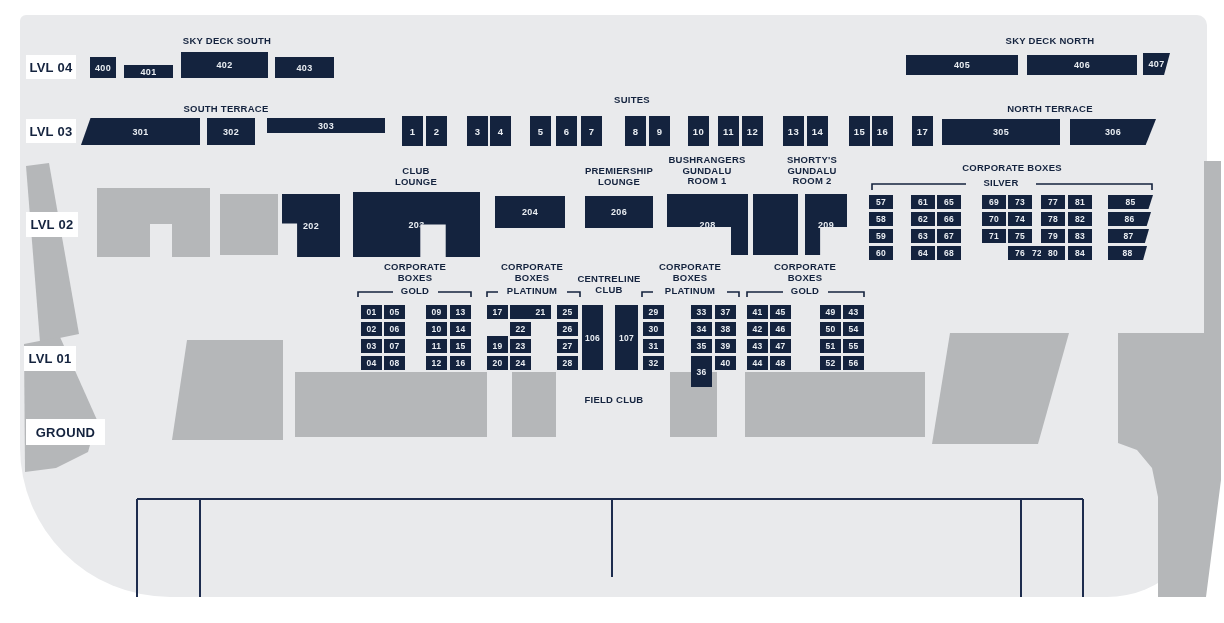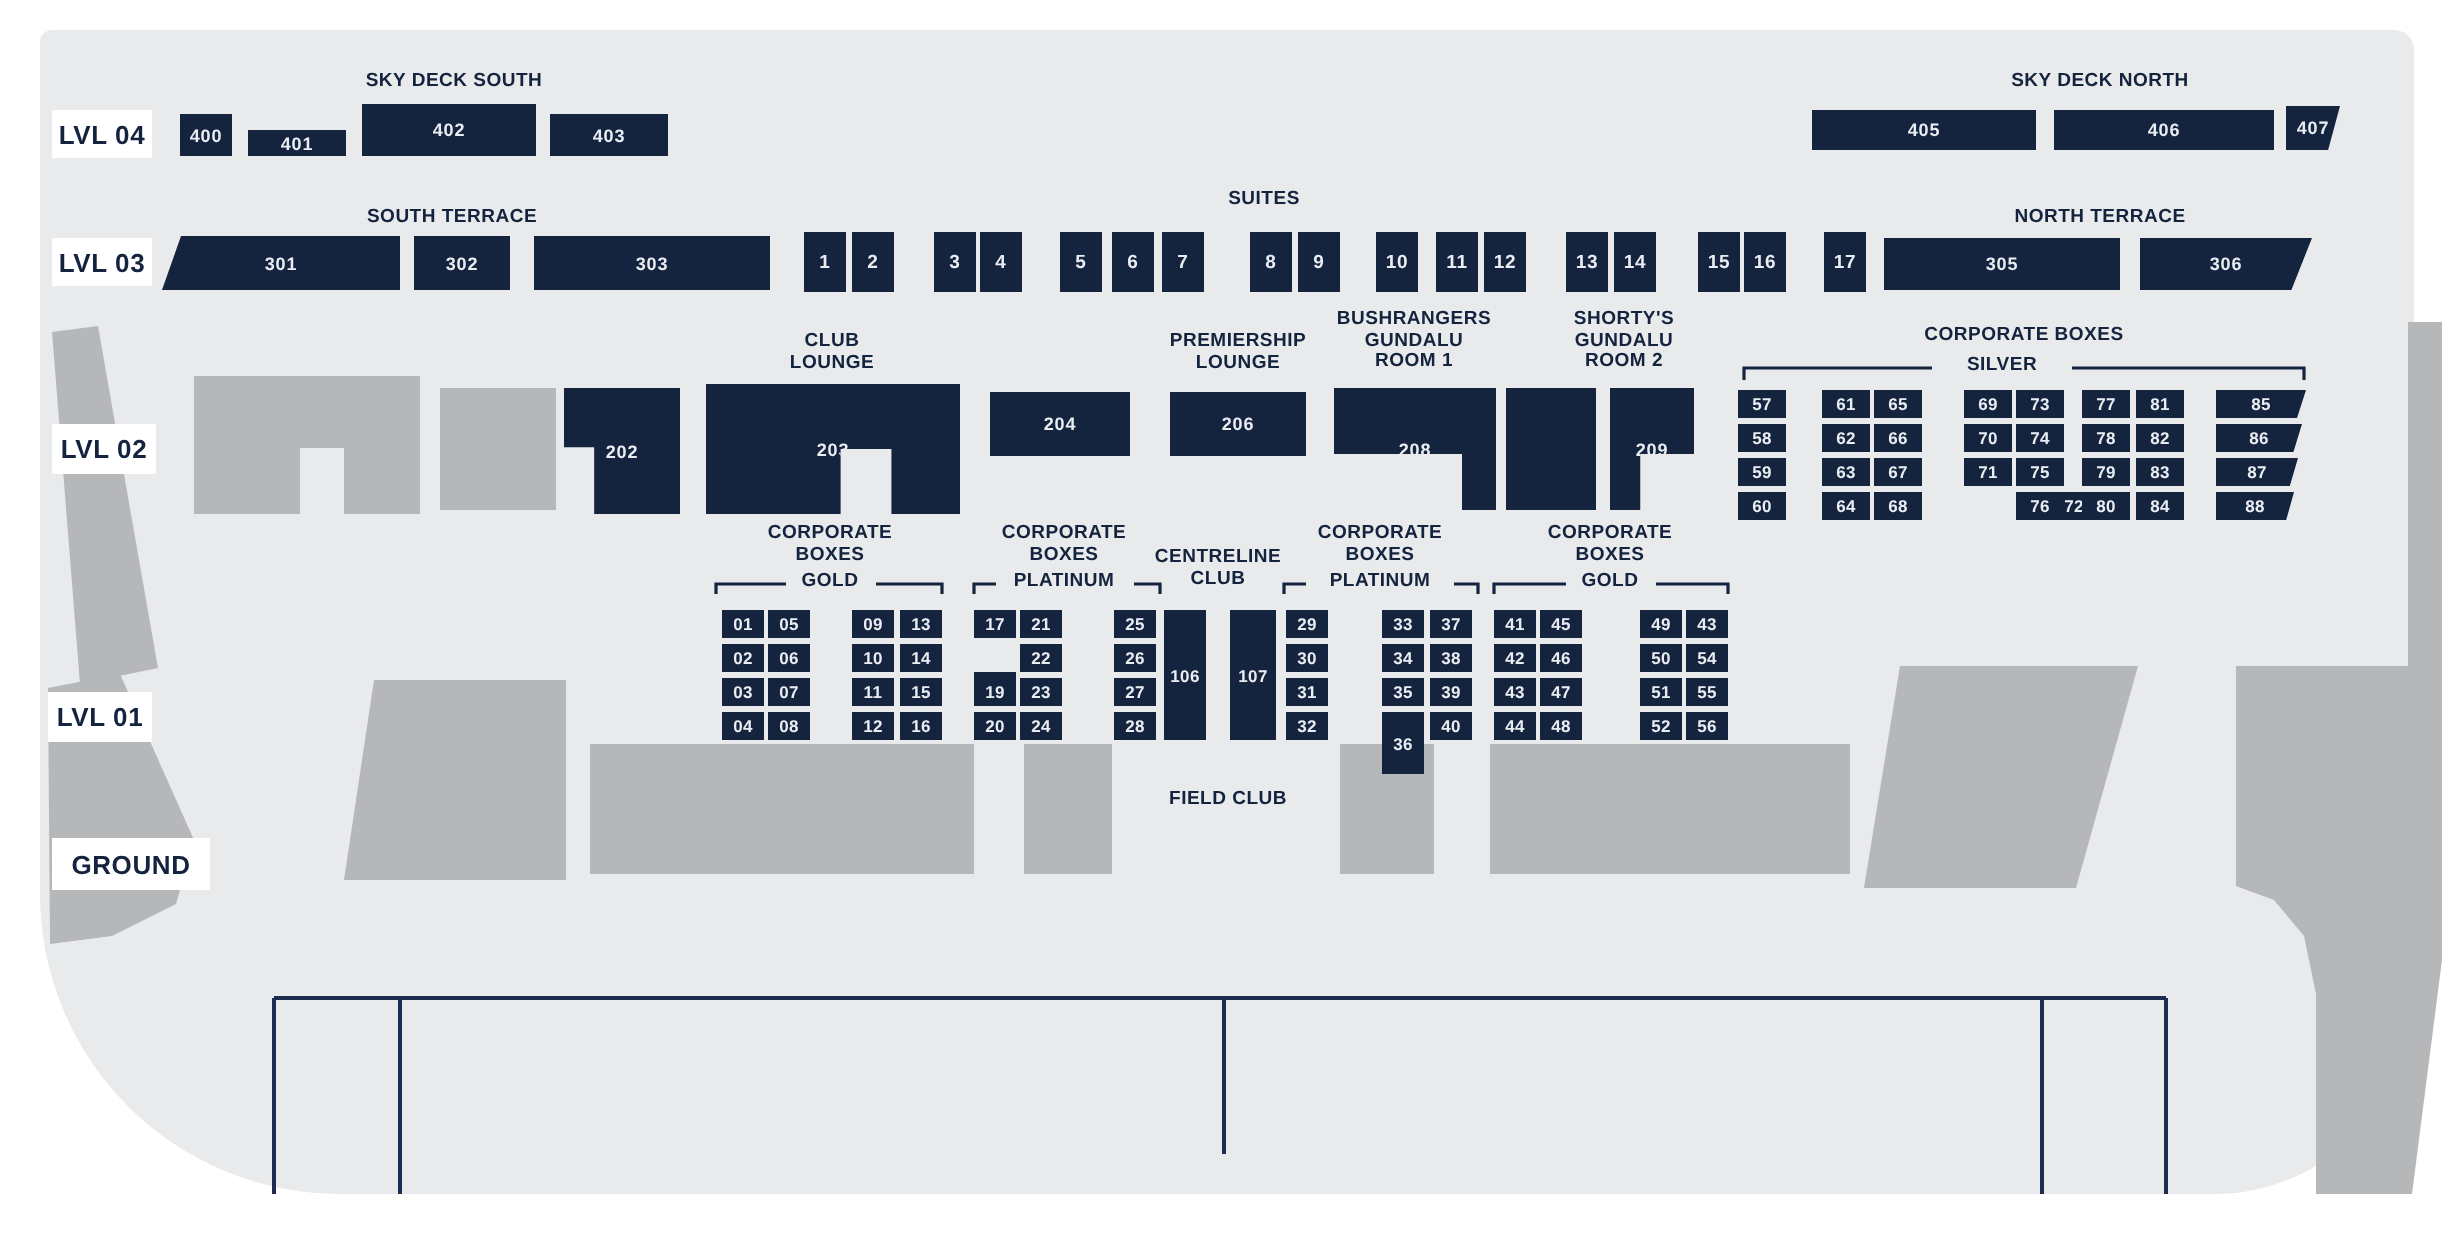--- a/index.html
+++ b/index.html
@@ -57,21 +57,21 @@
     </svg>
     <div class="box" style="left: 90px; top: 57px; width: 26px; height: 21px;">400</div>
     <div class="box" style="left: 124px; top: 65px; width: 49px; height: 13px;">401</div>
     <div class="box" style="left: 181px; top: 52px; width: 87px; height: 26px;">402</div>
     <div class="box" style="left: 275px; top: 57px; width: 59px; height: 21px;">403</div>
     <div class="box" style="left: 906px; top: 55px; width: 112px; height: 20px;">405</div>
     <div class="box" style="left: 1027px; top: 55px; width: 110px; height: 20px;">406</div>
     <div class="box" style="left: 1143px; top: 53px; width: 27px; height: 22px; clip-path: polygon(0px 0px, 100% 0px, 78% 100%, 0px 100%);">407</div>
     <div class="box" style="left: 81px; top: 118px; width: 119px; height: 27px; clip-path: polygon(8% 0px, 100% 0px, 100% 100%, 0px 100%);">301</div>
     <div class="box" style="left: 207px; top: 118px; width: 48px; height: 27px;">302</div>
-    <div class="box" style="left: 267px; top: 118px; width: 118px; height: 27px;">303</div>
+    <div class="box" style="left: 267px; top: 118px; width: 118px; height: 15px;">303</div>
     <div class="box" style="left: 942px; top: 119px; width: 118px; height: 26px;">305</div>
     <div class="box" style="left: 1070px; top: 119px; width: 86px; height: 26px; clip-path: polygon(0px 0px, 100% 0px, 88% 100%, 0px 100%);">306</div>
     <div class="box" style="left: 282px; top: 194px; width: 58px; height: 63px; clip-path: polygon(0px 0px, 100% 0px, 100% 100%, 26% 100%, 26% 47%, 0px 47%);">202</div>
     <div class="box" style="left: 353px; top: 192px; width: 127px; height: 65px; clip-path: polygon(0px 0px, 100% 0px, 100% 100%, 73% 100%, 73% 50%, 53% 50%, 53% 100%, 0px 100%);">203</div>
     <div class="box" style="left: 495px; top: 196px; width: 70px; height: 32px;">204</div>
     <div class="box" style="left: 585px; top: 196px; width: 68px; height: 32px;">206</div>
     <div class="box" style="left: 667px; top: 194px; width: 81px; height: 61px; clip-path: polygon(0px 0px, 100% 0px, 100% 100%, 79% 100%, 79% 54%, 0px 54%);">208</div>
     <div class="box" style="left: 753px; top: 194px; width: 45px; height: 61px;"></div>
     <div class="box" style="left: 805px; top: 194px; width: 42px; height: 61px; clip-path: polygon(0px 0px, 100% 0px, 100% 54%, 36% 54%, 36% 100%, 0px 100%);">209</div>
     <div class="box corp" style="left: 582px; top: 305px; width: 21px; height: 65px;">106</div>
@@ -138,21 +138,21 @@
     <div class="box corp" style="left: 426px; top: 339px; width: 21px; height: 14px;">11</div>
     <div class="box corp" style="left: 426px; top: 356px; width: 21px; height: 14px;">12</div>
     <div class="box corp" style="left: 450px; top: 305px; width: 21px; height: 14px;">13</div>
     <div class="box corp" style="left: 450px; top: 322px; width: 21px; height: 14px;">14</div>
     <div class="box corp" style="left: 450px; top: 339px; width: 21px; height: 14px;">15</div>
     <div class="box corp" style="left: 450px; top: 356px; width: 21px; height: 14px;">16</div>
     <div class="box corp" style="left: 487px; top: 305px; width: 21px; height: 14px;">17</div>
     <div class="box corp" style="left: 487px; top: 322px; width: 21px; height: 14px; margin-top: 14px;">18</div>
     <div class="box corp" style="left: 487px; top: 339px; width: 21px; height: 14px;">19</div>
     <div class="box corp" style="left: 487px; top: 356px; width: 21px; height: 14px;">20</div>
-    <div class="box corp" style="left: 510px; top: 305px; width: 21px; height: 14px;">21</div>
+    <div class="box corp" style="left: 510px; top: 305px; width: 21px; height: 14px; padding-left: 20px;">21</div>
     <div class="box corp" style="left: 510px; top: 322px; width: 21px; height: 14px;">22</div>
     <div class="box corp" style="left: 510px; top: 339px; width: 21px; height: 14px;">23</div>
     <div class="box corp" style="left: 510px; top: 356px; width: 21px; height: 14px;">24</div>
     <div class="box corp" style="left: 557px; top: 305px; width: 21px; height: 14px;">25</div>
     <div class="box corp" style="left: 557px; top: 322px; width: 21px; height: 14px;">26</div>
     <div class="box corp" style="left: 557px; top: 339px; width: 21px; height: 14px;">27</div>
     <div class="box corp" style="left: 557px; top: 356px; width: 21px; height: 14px;">28</div>
     <div class="box corp" style="left: 643px; top: 305px; width: 21px; height: 14px;">29</div>
     <div class="box corp" style="left: 643px; top: 322px; width: 21px; height: 14px;">30</div>
     <div class="box corp" style="left: 643px; top: 339px; width: 21px; height: 14px;">31</div>

